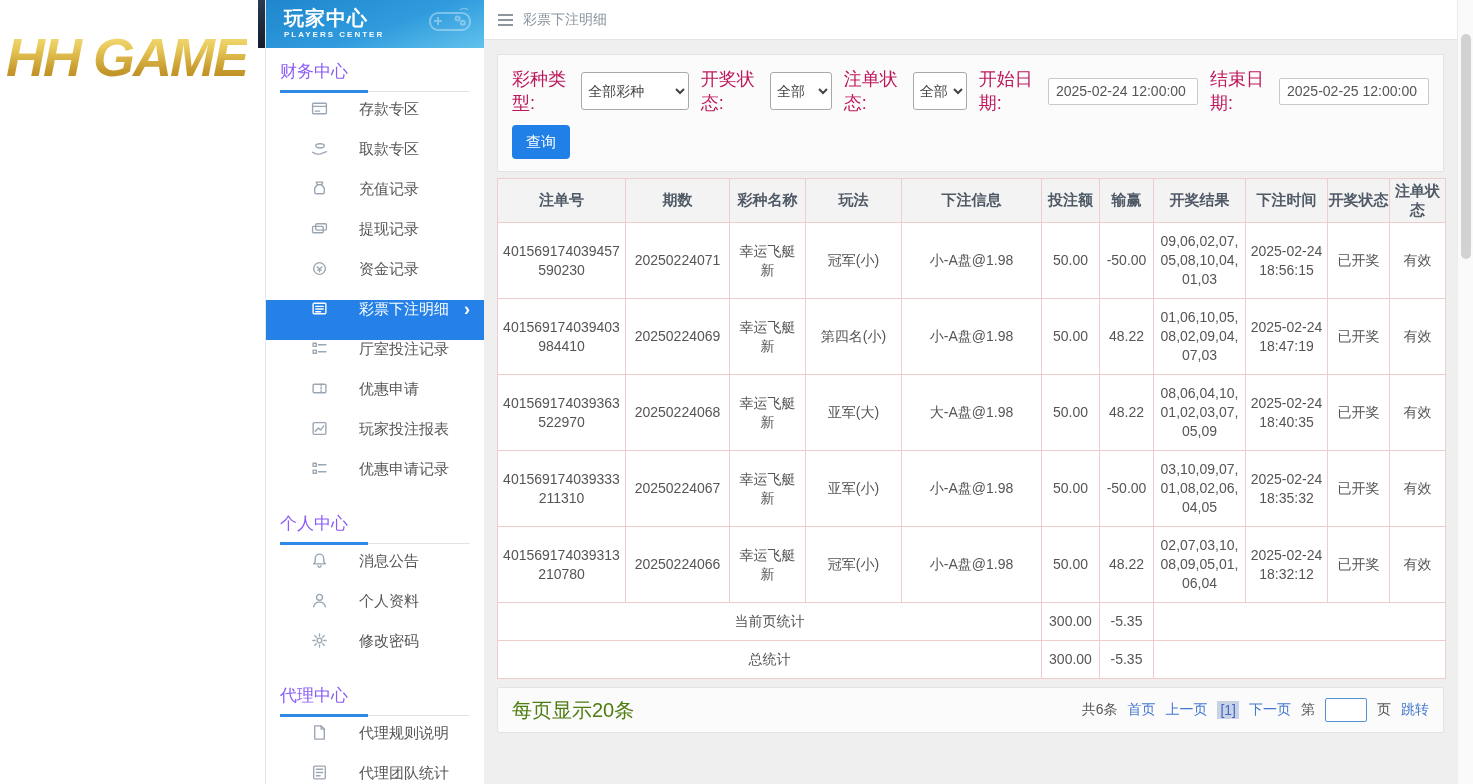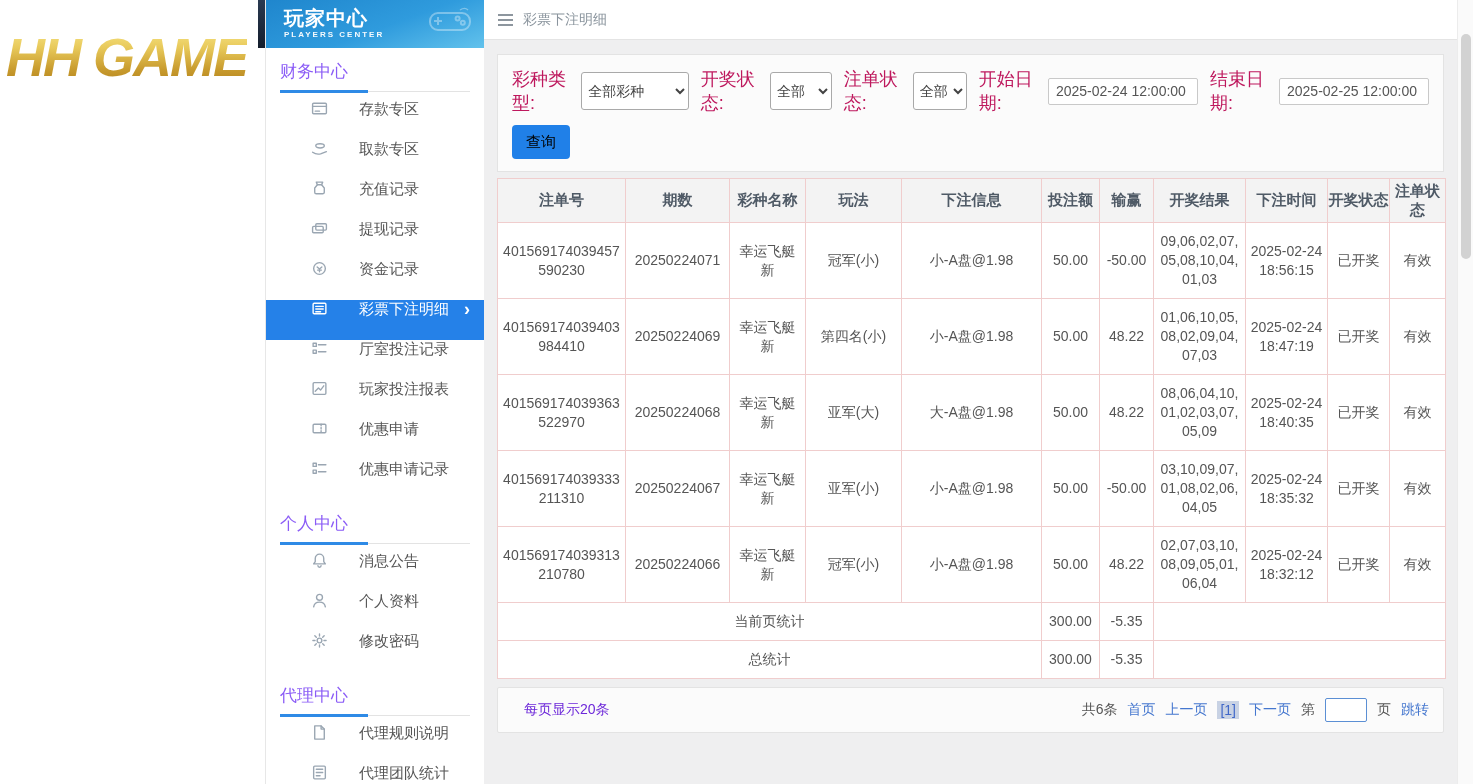--- a/index.html
+++ b/index.html
@@ -49,38 +49,38 @@
   .filter-row { display:flex; align-items:center; gap:6px; flex-wrap:nowrap; }
   .filter-row label { font-size:18px; color:#be185d; margin-left:6px; }
   .filter-row label:first-child { margin-left:0; }
   .sel { height:38px; border:1px solid #a9a9a9; border-radius:3px; background:#fff; font-size:14px; color:#444;
     font-family:inherit; padding:0 2px; }
   .sel.w-lottery { width:130px; }
   .sel.w-draw { width:74px; }
   .sel.w-order { width:56px; }
   .date-input { width:150px; height:27px; border:1px solid #c9c9c9; border-radius:2px; font-size:14px; color:#555;
     font-family:inherit; padding:0 7px; background:#fff; }
-  .btn-search { margin-top:10px; width:58px; height:34px; background:#2080e8; color:#000000; border:none;
+  .btn-search { margin-top:10px; width:58px; height:34px; background:#2080e8; color:#ffffff; border:none;
     border-radius:4px; font-size:15px; font-family:inherit; cursor:pointer; }
 
   
   table.bet-table { width:100%; border-collapse:collapse; background:#fff; table-layout:fixed;
     font-size:14px; color:#555; text-align:center; border:1px solid #e3e3e3; }
   .bet-table th { height:44px; background:#f3f3f3; color:#4f5a66; font-size:15px; font-weight:bold;
     border:1px solid #f0cdcd; overflow:hidden; }
   .bet-table td { border:1px solid #f0cdcd; padding:4px 4px; vertical-align:middle; line-height:19px; }
   .bet-table tbody tr.data-row { height:76px; }
   .bet-table tbody tr.summary-row { height:38px; }
   td.c-break { word-break:break-all; }
   .summary-row td { font-size:14px; color:#555; }
 
   
   .footer-bar { margin-top:8px; background:#fbfbfb; border:1px solid #e3e3e3; border-radius:2px; height:46px;
     display:flex; align-items:center; justify-content:space-between; padding:0 14px; }
-  .page-size { font-size:14px; color:#6d28d9;margin-left:12px; }
+  .page-size { font-size:20px; color:#4d7c0f; }
   .pager { display:flex; align-items:center; gap:10px; font-size:14px; color:#555; }
   .pager a { color:#4577cf; text-decoration:none; cursor:pointer; }
   .current-page { background:#c8d2e4; color:#4068c8; padding:1px 3px; font-size:14px; }
   .jump-input { width:42px; height:24px; border:1px solid #5b8fd4; border-radius:2px; background:#fff; }
 
   
   .scrollbar { position:absolute; right:0; top:0; width:16px; height:784px; background:#fafafa;
     border-left:1px solid #ececec; }
   .scrollbar .thumb { position:absolute; left:3px; top:34px; width:10px; height:225px; background:#d2d2d2;
     border-radius:5px; }
@@ -178,34 +178,34 @@
                 <line x1="7" y1="4.5" x2="14" y2="4.5"></line>
                 <rect x="2" y="9.5" width="3" height="3"></rect>
                 <line x1="7" y1="11" x2="14" y2="11"></line>
               </svg>
             </span>
             <span class="mi-label">厅室投注记录</span>
           </div>
           <div class="menu-item">
             <span class="mi-icon">
               <svg viewBox="0 0 16 16" fill="none" stroke="currentColor" stroke-width="1.3" stroke-linecap="round" stroke-linejoin="round">
+                <rect x="2" y="4" width="12" height="8" rx="1"></rect>
+                <line x1="9.5" y1="4" x2="9.5" y2="12" stroke-dasharray="1.5 1.5"></line>
+              </svg>
+            </span>
+            <span class="mi-label">优惠申请</span>
+          </div>
+          <div class="menu-item">
+            <span class="mi-icon">
+              <svg viewBox="0 0 16 16" fill="none" stroke="currentColor" stroke-width="1.3" stroke-linecap="round" stroke-linejoin="round">
                 <rect x="2" y="2.5" width="12" height="11" rx="1"></rect>
                 <polyline points="4,10.5 7,7.5 9,9.5 12,5.5"></polyline>
               </svg>
             </span>
             <span class="mi-label">玩家投注报表</span>
-          </div>
-          <div class="menu-item">
-            <span class="mi-icon">
-              <svg viewBox="0 0 16 16" fill="none" stroke="currentColor" stroke-width="1.3" stroke-linecap="round" stroke-linejoin="round">
-                <rect x="2" y="4" width="12" height="8" rx="1"></rect>
-                <line x1="9.5" y1="4" x2="9.5" y2="12" stroke-dasharray="1.5 1.5"></line>
-              </svg>
-            </span>
-            <span class="mi-label">优惠申请</span>
           </div>
           <div class="menu-item">
             <span class="mi-icon">
               <svg viewBox="0 0 16 16" fill="none" stroke="currentColor" stroke-width="1.3" stroke-linecap="round" stroke-linejoin="round">
                 <rect x="2" y="3" width="3" height="3"></rect>
                 <line x1="7" y1="4.5" x2="14" y2="4.5"></line>
                 <rect x="2" y="9.5" width="3" height="3"></rect>
                 <line x1="7" y1="11" x2="14" y2="11"></line>
               </svg>
             </span>

